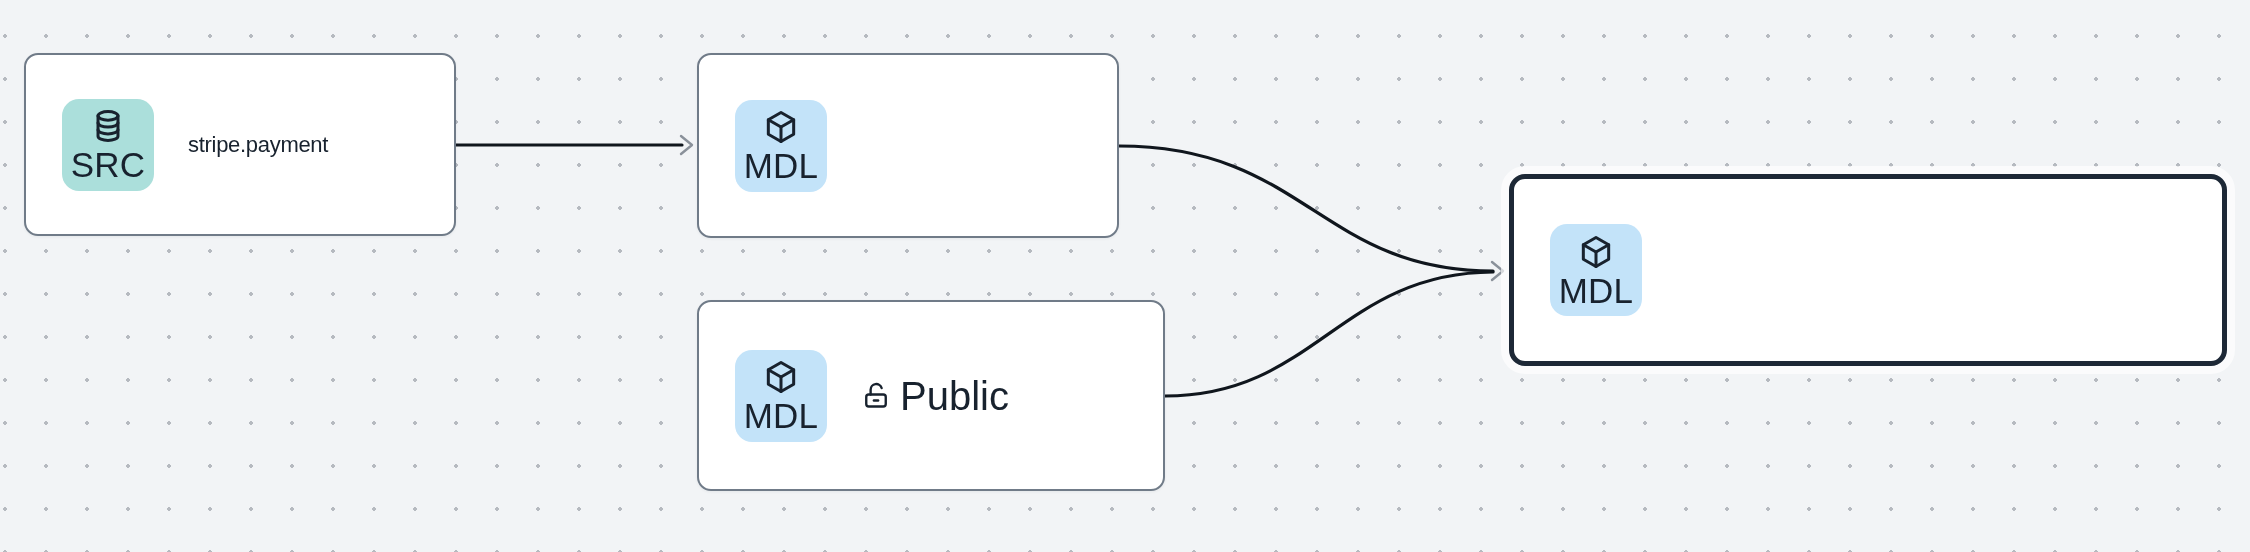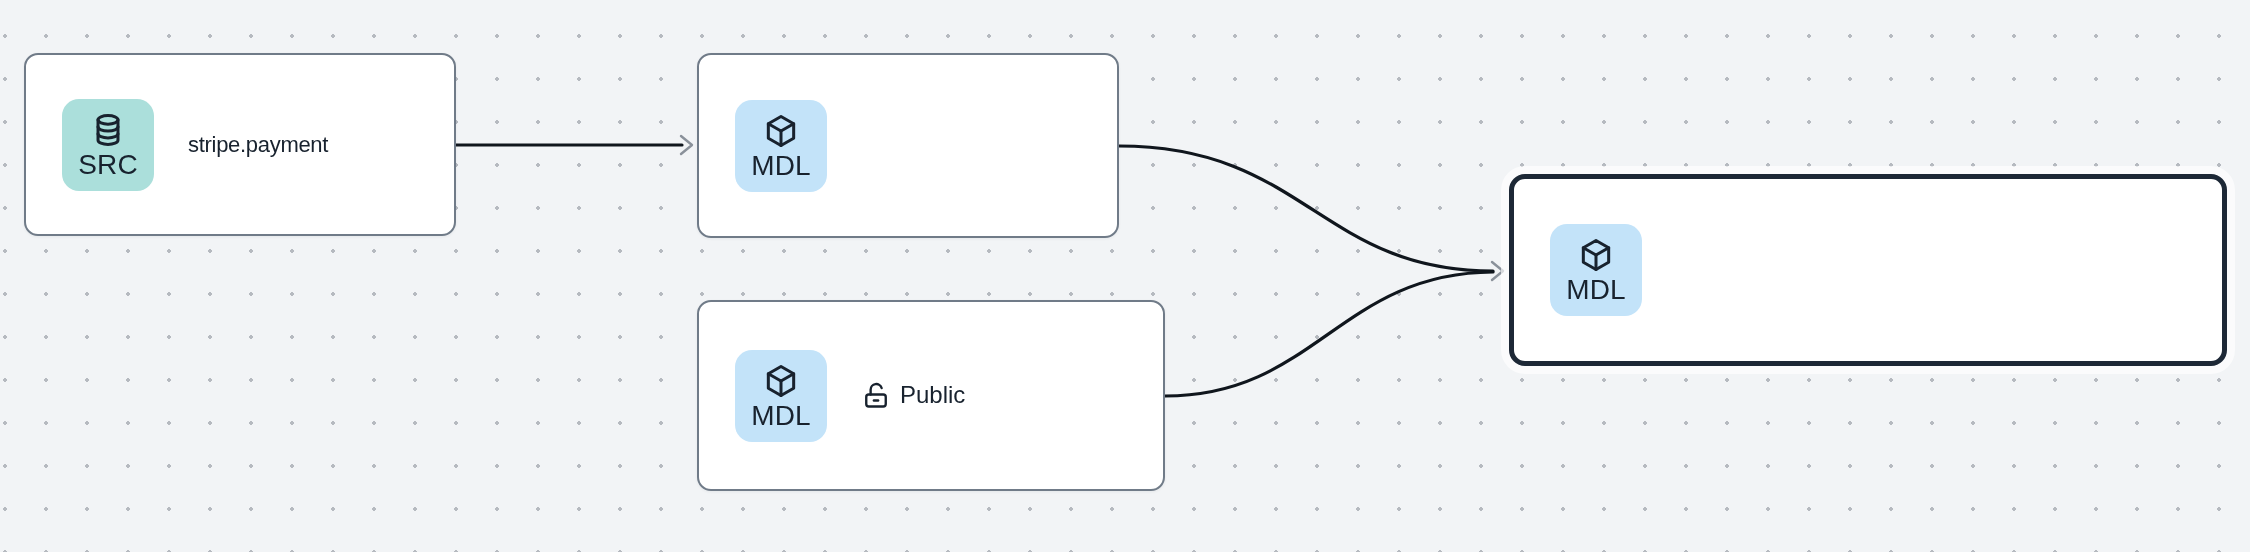--- a/index.html
+++ b/index.html
@@ -69,21 +69,21 @@
     border-radius: 17px;
     display: flex;
     flex-direction: column;
     align-items: center;
     justify-content: center;
     gap: 2px;
     color: #18222e;
   }
   .badge svg { display: block; }
   .badge-label {
-    font-size: 28px;
+    font-size: 35px;
     line-height: 1;
     letter-spacing: 0.2px;
     color: #18222e;
   }
   .node-body {
     display: flex;
     flex-direction: column;
     justify-content: center;
     gap: 6px;
     min-width: 0;
@@ -95,21 +95,21 @@
     color: #18222e;
     white-space: nowrap;
   }
   .access-row {
     display: flex;
     align-items: center;
     gap: 9px;
     color: #18222e;
   }
   .access-label {
-    font-size: 24px;
+    font-size: 40px;
     line-height: 1.1;
     color: #18222e;
   }
 </style>
 </head>
 <body>
 
 <div class="canvas">
 
   <svg class="edge-layer" viewBox="0 0 2250 552" xmlns="http://www.w3.org/2000/svg">

